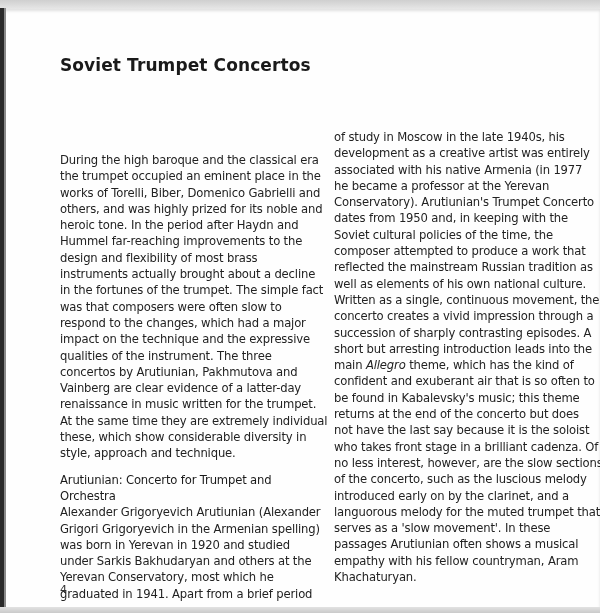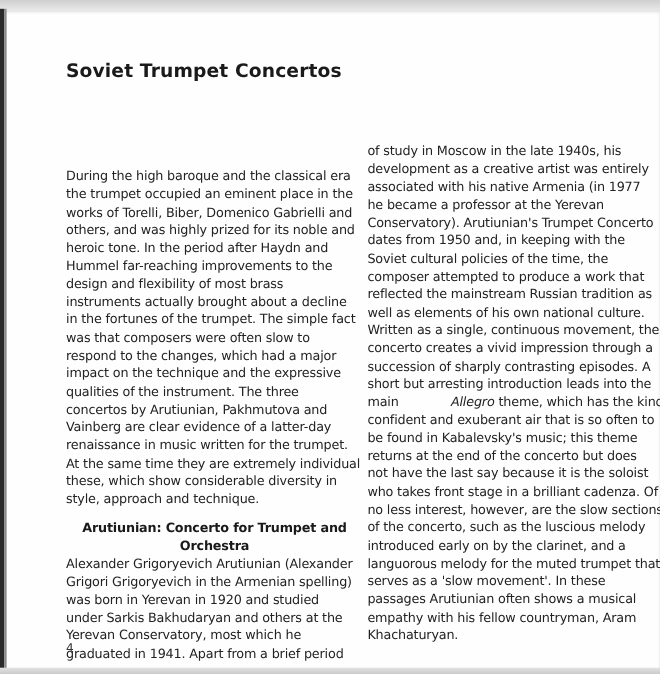--- a/index.html
+++ b/index.html
@@ -38,22 +38,22 @@
   .col {
     position: absolute; width: 270px;
     font-size: 11.6px; line-height: 16.3px; color: #222;
     letter-spacing: -0.15px;
     white-space: nowrap;
   }
   .col-left { left: 60px; top: 152px; }
   .col-right { left: 334px; top: 129px; }
   .line { display: block; height: 16.3px; }
   .gap { display: block; height: 10px; }
-  .subhead { font-weight: bold; color: #1a1a1a; text-align: center; }
-  em { font-style: italic; margin-left: 44px; }
+  .subhead { font-weight: normal; color: #1a1a1a; }
+  em { font-style: italic; }
   .page-number {
     position: absolute; left: 60px; top: 583px;
     font-size: 11px; color: #333;
   }
 </style>
 </head>
 <body>
 
 <div class="top-shade"></div>
 <div class="page"></div>

